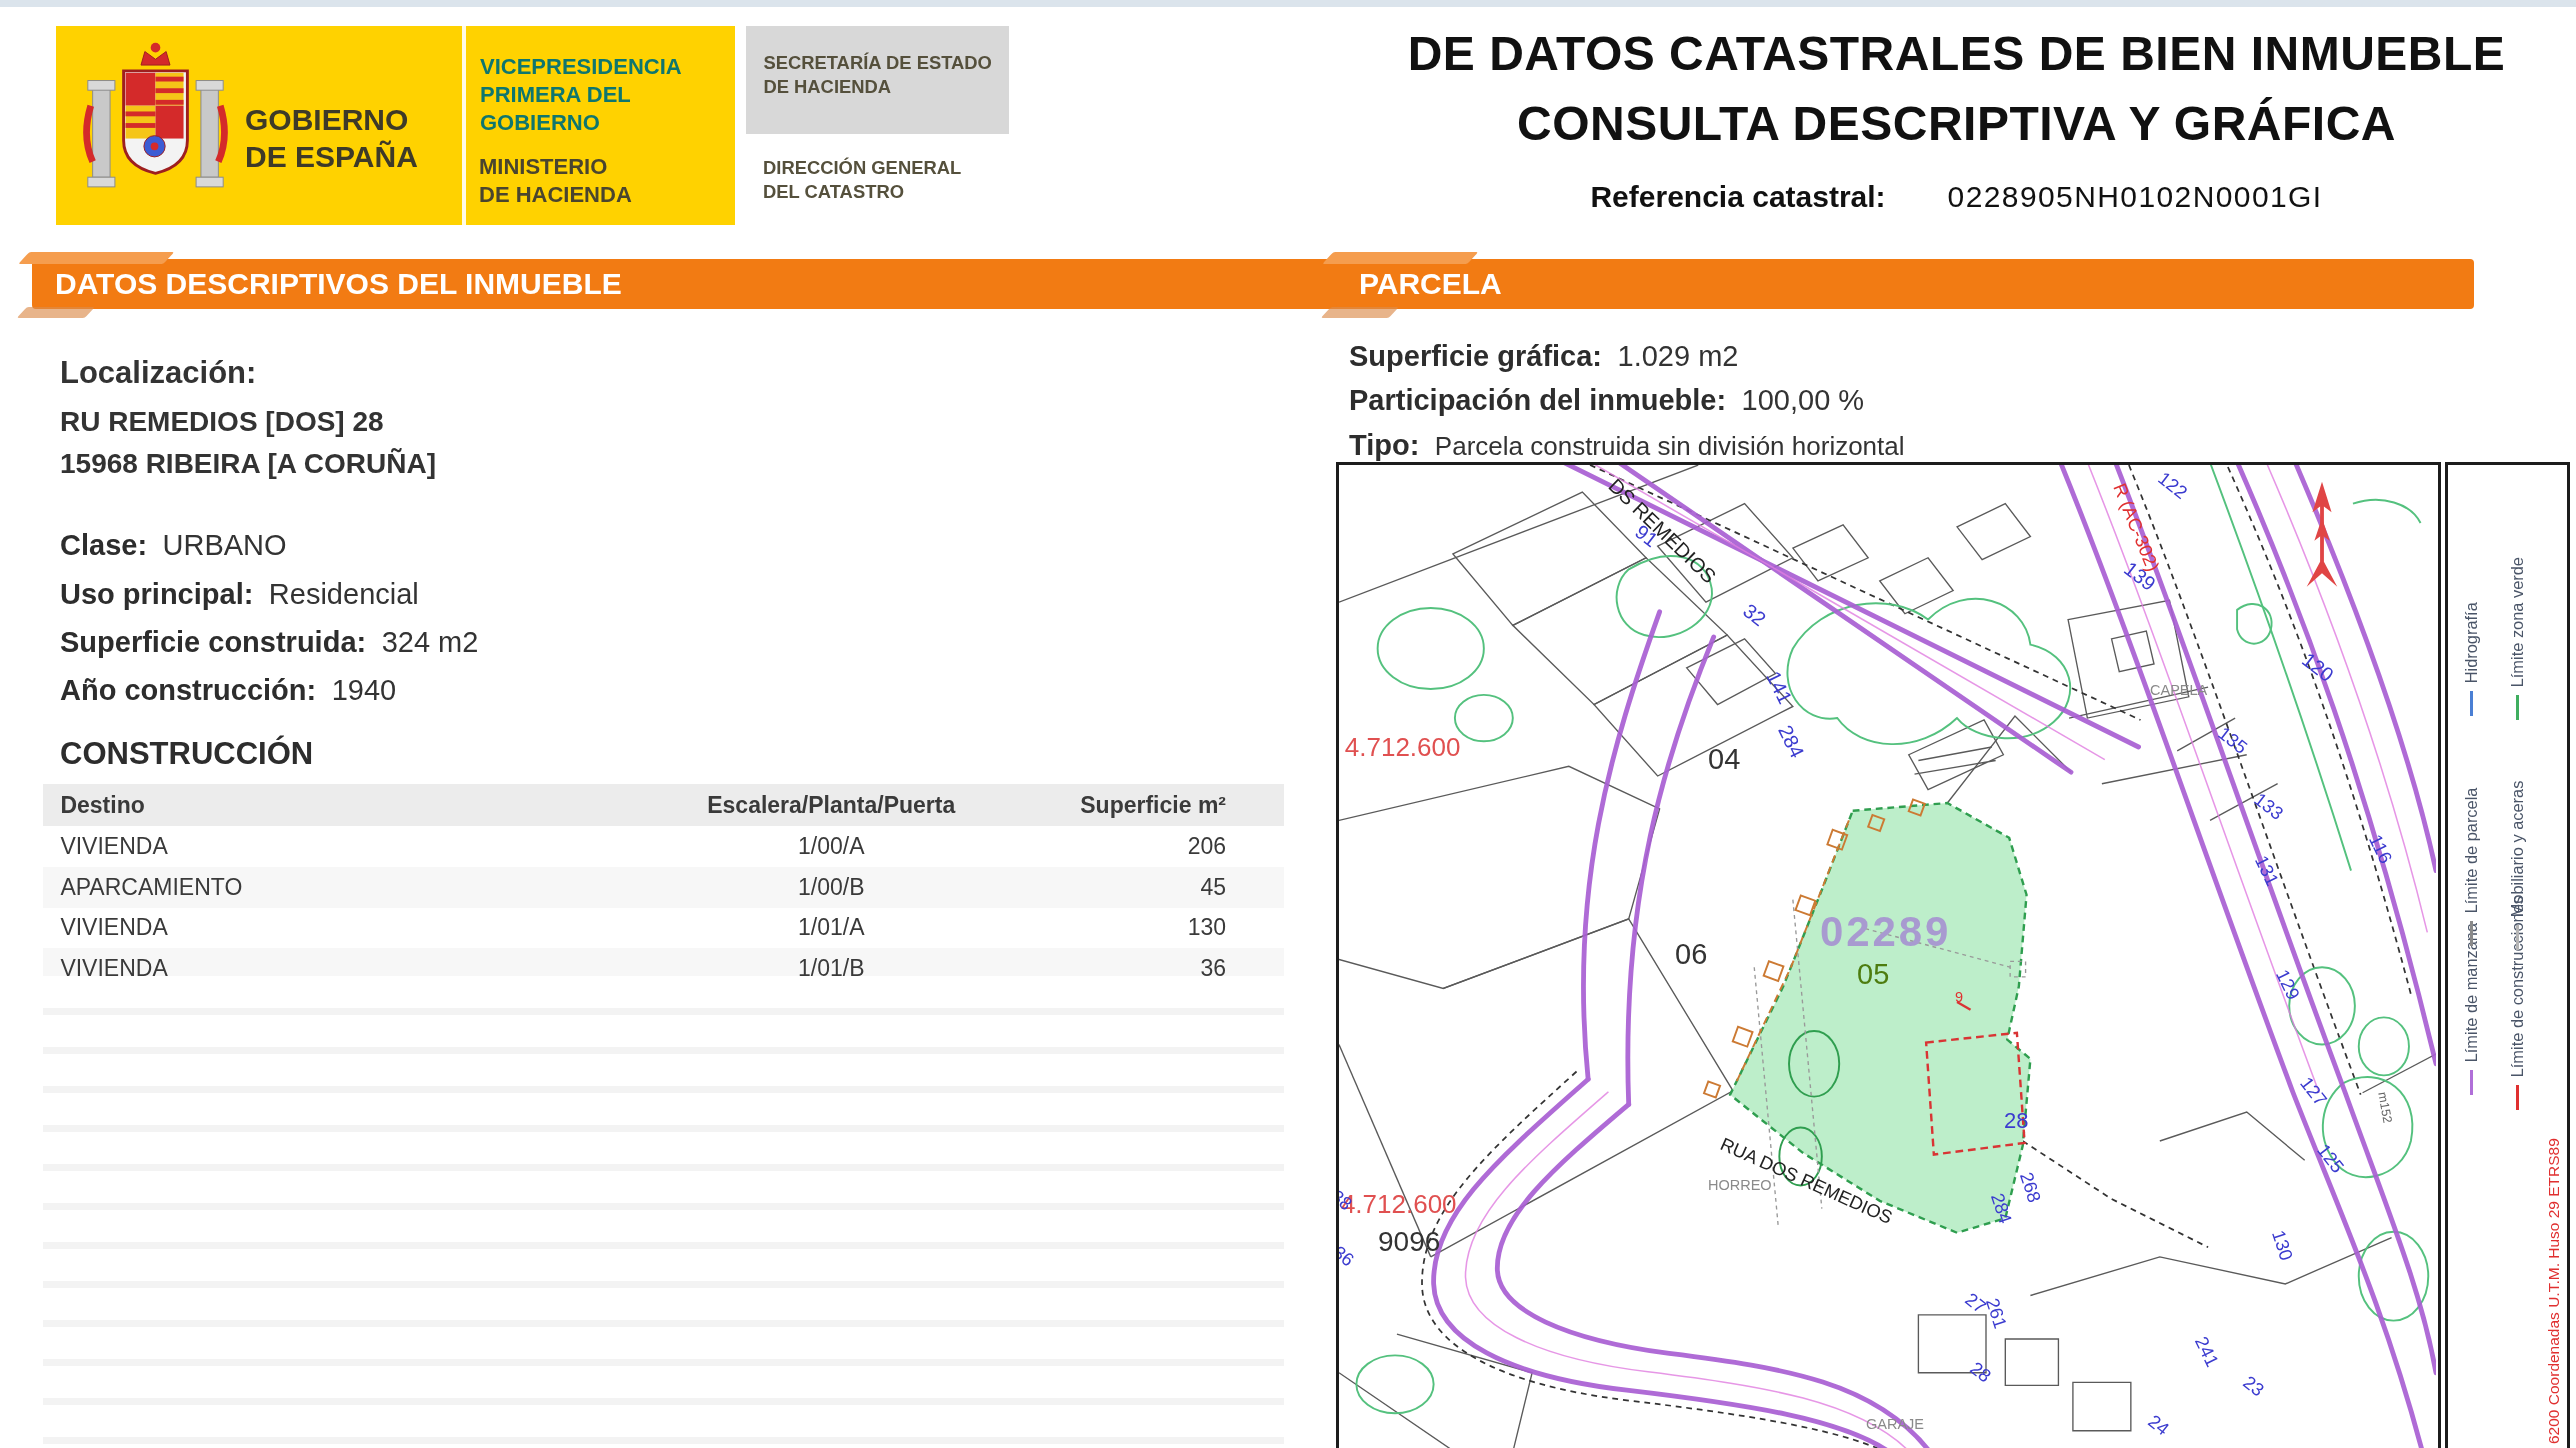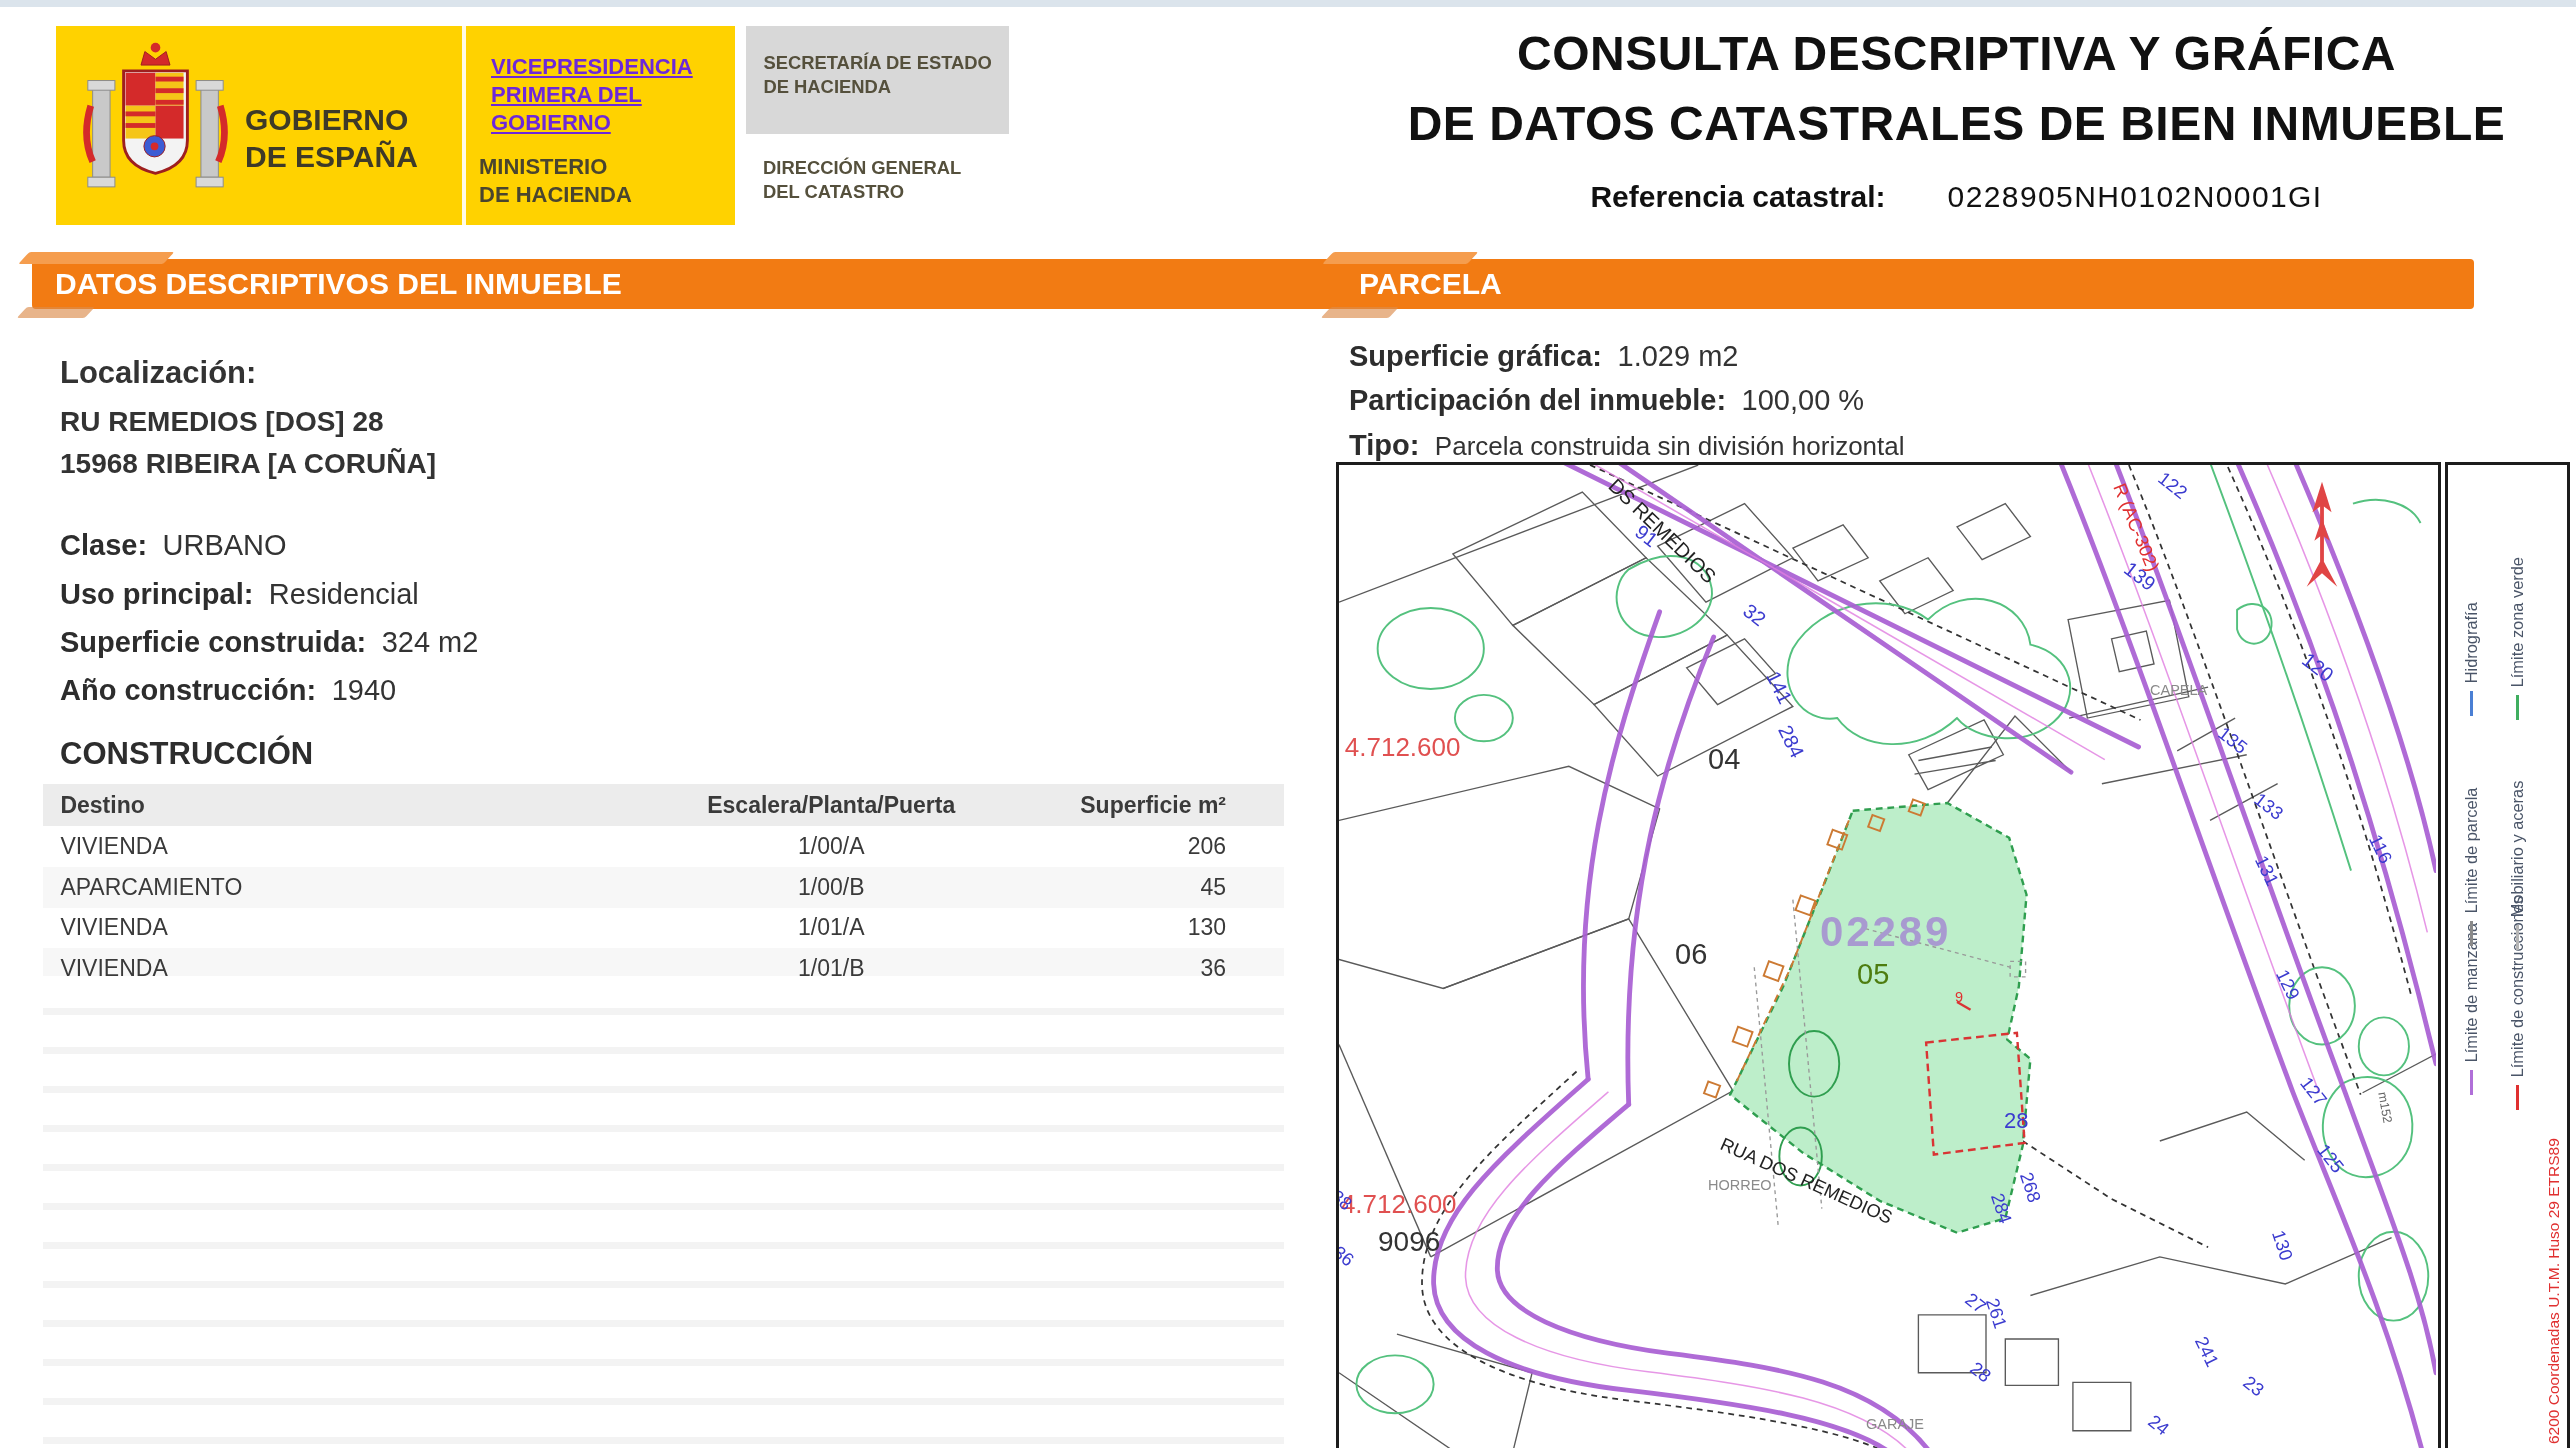--- a/index.html
+++ b/index.html
@@ -5,21 +5,21 @@
   html,body{margin:0;padding:0;background:#ffffff;}
   *{box-sizing:border-box;font-family:"Liberation Sans",sans-serif;}
   #page{position:relative;width:2576px;height:1449px;background:#ffffff;overflow:hidden;}
   .topstrip{position:absolute;left:0;top:0;width:2576px;height:6.8px;background:#dbe4ec;}
 
   
   .yellowblock{position:absolute;left:56px;top:26px;width:679px;height:199px;background:#ffd200;}
   .ydivider{position:absolute;left:406px;top:0;width:3.9px;height:199px;background:#ffffff;opacity:.9;}
   .coat{position:absolute;left:27px;top:11.6px;}
   .gob{position:absolute;left:189px;top:75px;font-size:30px;font-weight:bold;color:#3e3a28;line-height:37px;}
-  .ministry{position:absolute;left:435px;top:27px;font-size:22px;font-weight:bold;color:#6d28d9;line-height:28px;text-decoration:underline;}
+  .ministry{position:absolute;left:424px;top:27px;font-size:22px;font-weight:bold;color:#0f766e;line-height:28px;}
   .ministry2{position:absolute;left:423px;top:127px;font-size:22px;font-weight:bold;color:#4a452e;line-height:28px;}
   .graybox{position:absolute;left:746px;top:26px;width:263px;height:108px;background:#d8d8d8;}
   .graybox .t{position:absolute;left:17.4px;top:25px;font-size:18.4px;font-weight:bold;color:#55503c;line-height:24px;}
   .dgc{position:absolute;left:763px;top:156px;font-size:18.4px;font-weight:bold;color:#55503c;line-height:24px;}
 
   .titlewrap{position:absolute;left:1343px;top:19.3px;width:1227px;text-align:center;}
   .title{font-size:48px;font-weight:bold;color:#111;line-height:70px;letter-spacing:0.5px;}
   .refline{margin-top:21px;font-size:30px;color:#111;}
   .refline .lab{font-weight:bold;margin-right:33px;}
   .refline .val{letter-spacing:1.4px;margin-left:29px;}
@@ -130,22 +130,22 @@
       <div>DE HACIENDA</div>
     </div>
   </div>
   <div class="dgc">
     <div>DIRECCIÓN GENERAL</div>
     <div>DEL CATASTRO</div>
   </div>
 
   <div class="titlewrap">
     <div class="title">
+      <div>DE DATOS CATASTRALES DE BIEN INMUEBLE</div>
       <div>CONSULTA DESCRIPTIVA Y GRÁFICA</div>
-      <div>DE DATOS CATASTRALES DE BIEN INMUEBLE</div>
     </div>
     <div class="refline">
       <span class="lab">Referencia catastral:</span><span class="val">0228905NH0102N0001GI</span>
     </div>
   </div>
 
   <div class="obar" id="bar-left">DATOS DESCRIPTIVOS DEL INMUEBLE</div>
 
   <div class="kv lab-b" id="loc">Localización:</div>
   <div id="addr1">RU REMEDIOS [DOS] 28</div>

